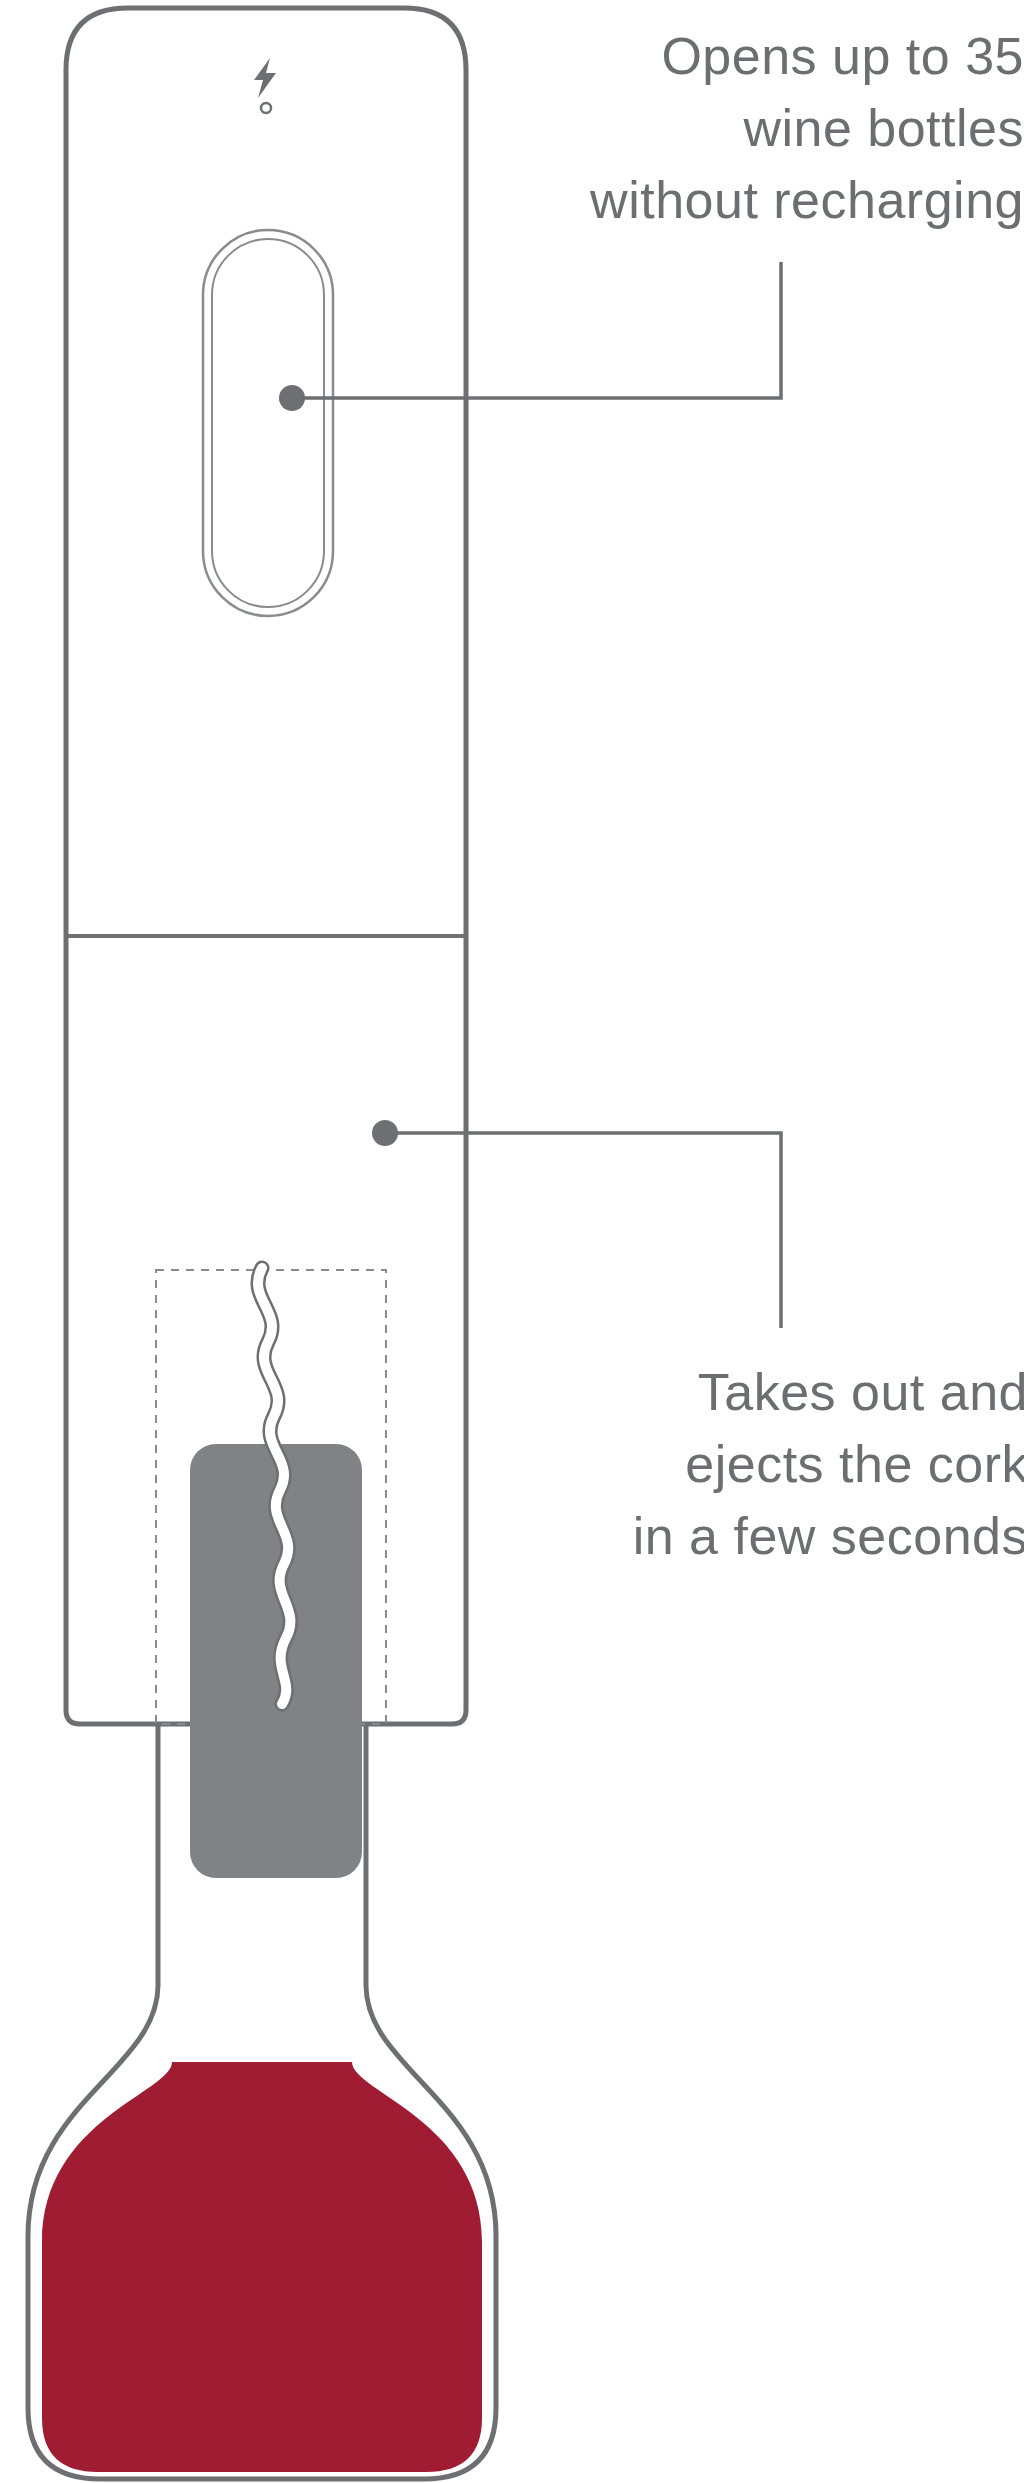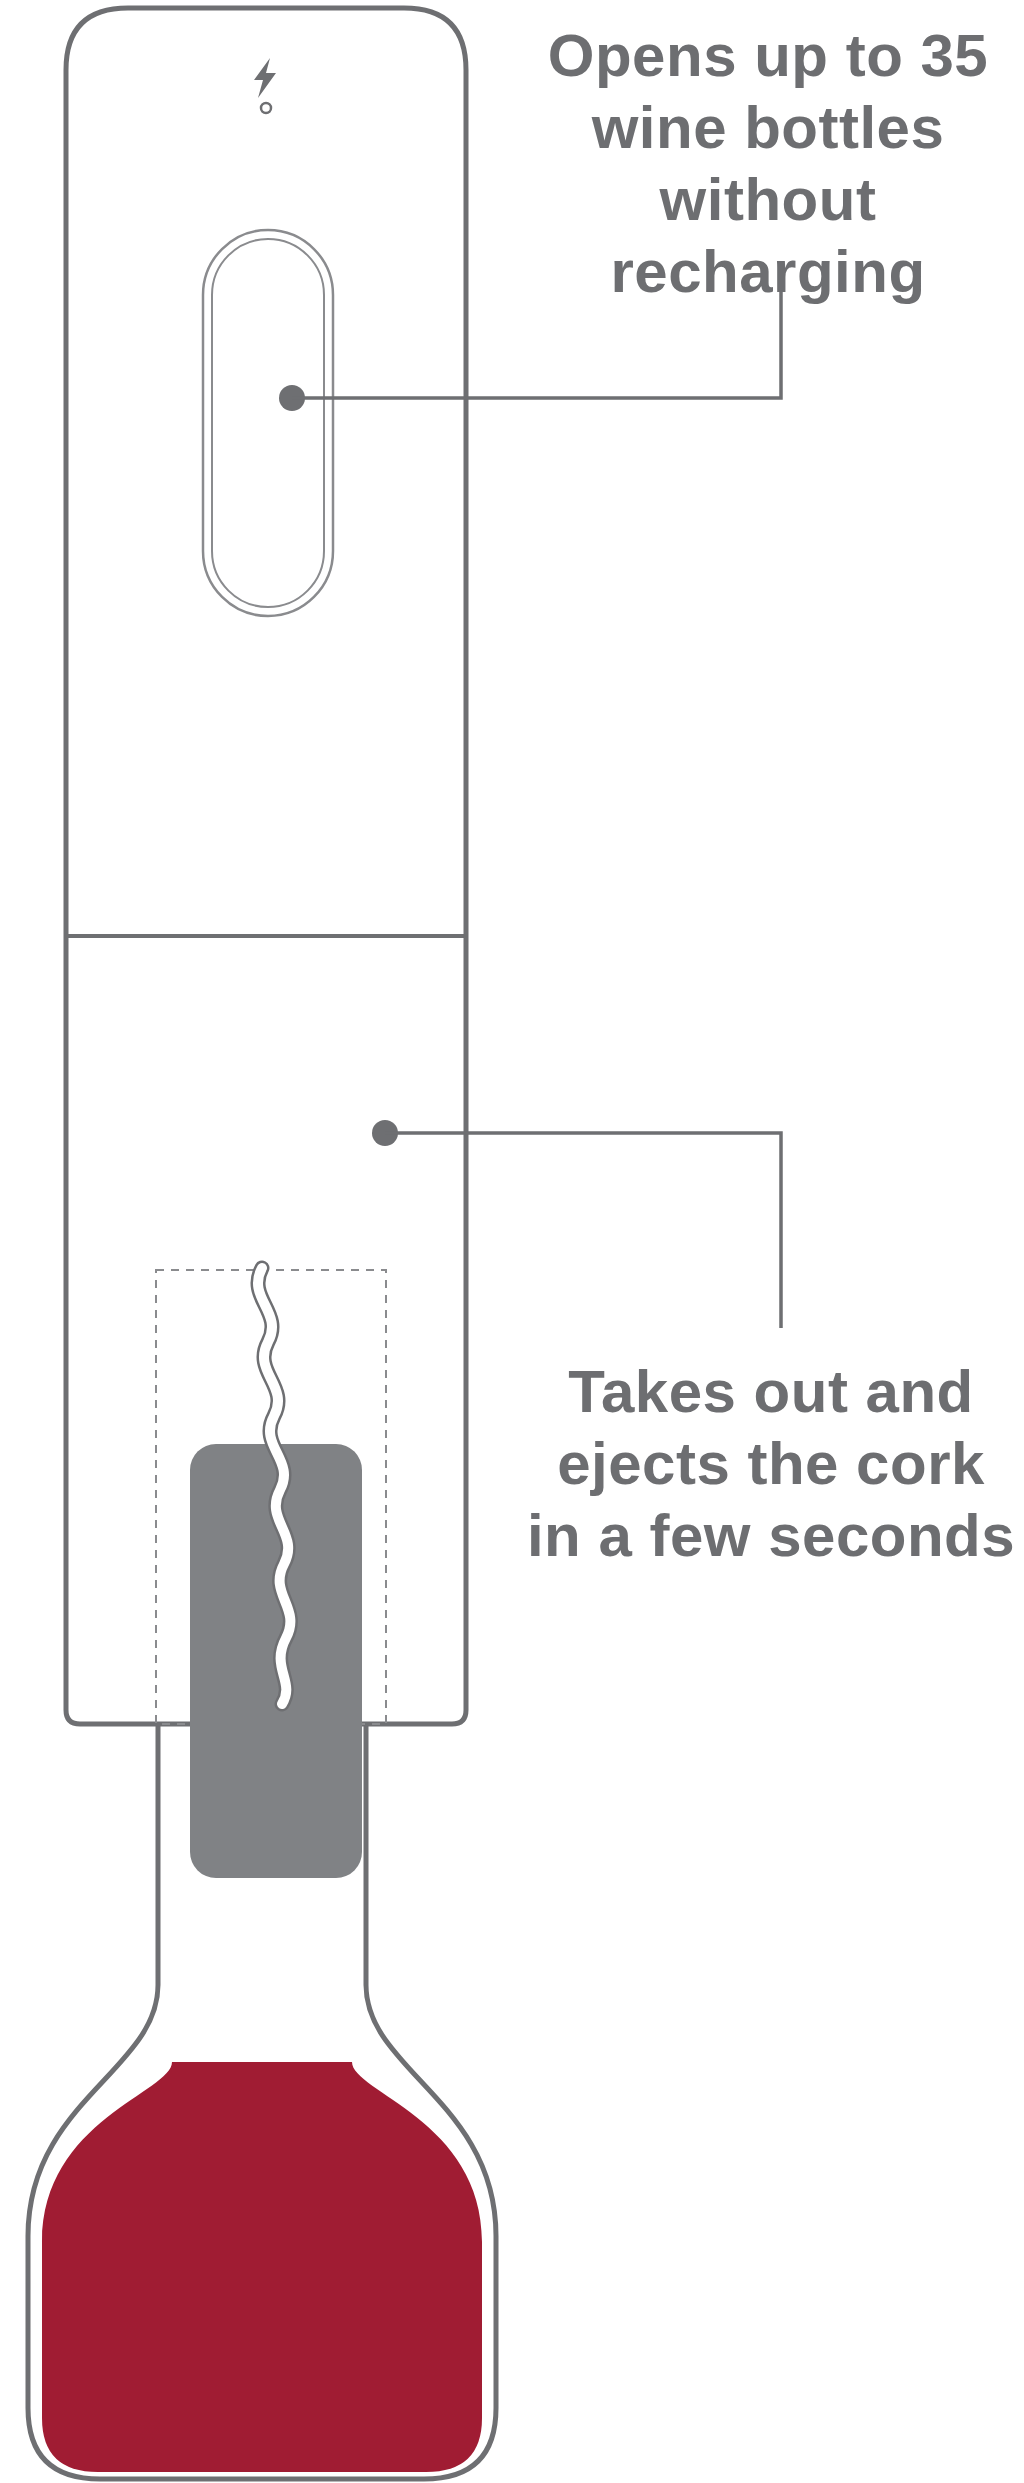--- a/index.html
+++ b/index.html
@@ -15,25 +15,25 @@
     background: #ffffff;
     overflow: hidden;
   }
   .diagram-svg {
     position: absolute;
     left: 0;
     top: 0;
   }
   .annotation {
     position: absolute;
-    text-align: center;
+    text-align: right;
     color: #6d6e71;
-    font-size: 60px;
+    font-size: 52px;
     line-height: 72px;
-    font-weight: 700;
+    font-weight: 400;
     white-space: pre-line;
     letter-spacing: 0.5px;
   }
   .annotation-battery {
     left: 512px;
     top: 20px;
     width: 512px;
   }
   .annotation-cork {
     left: 514px;

